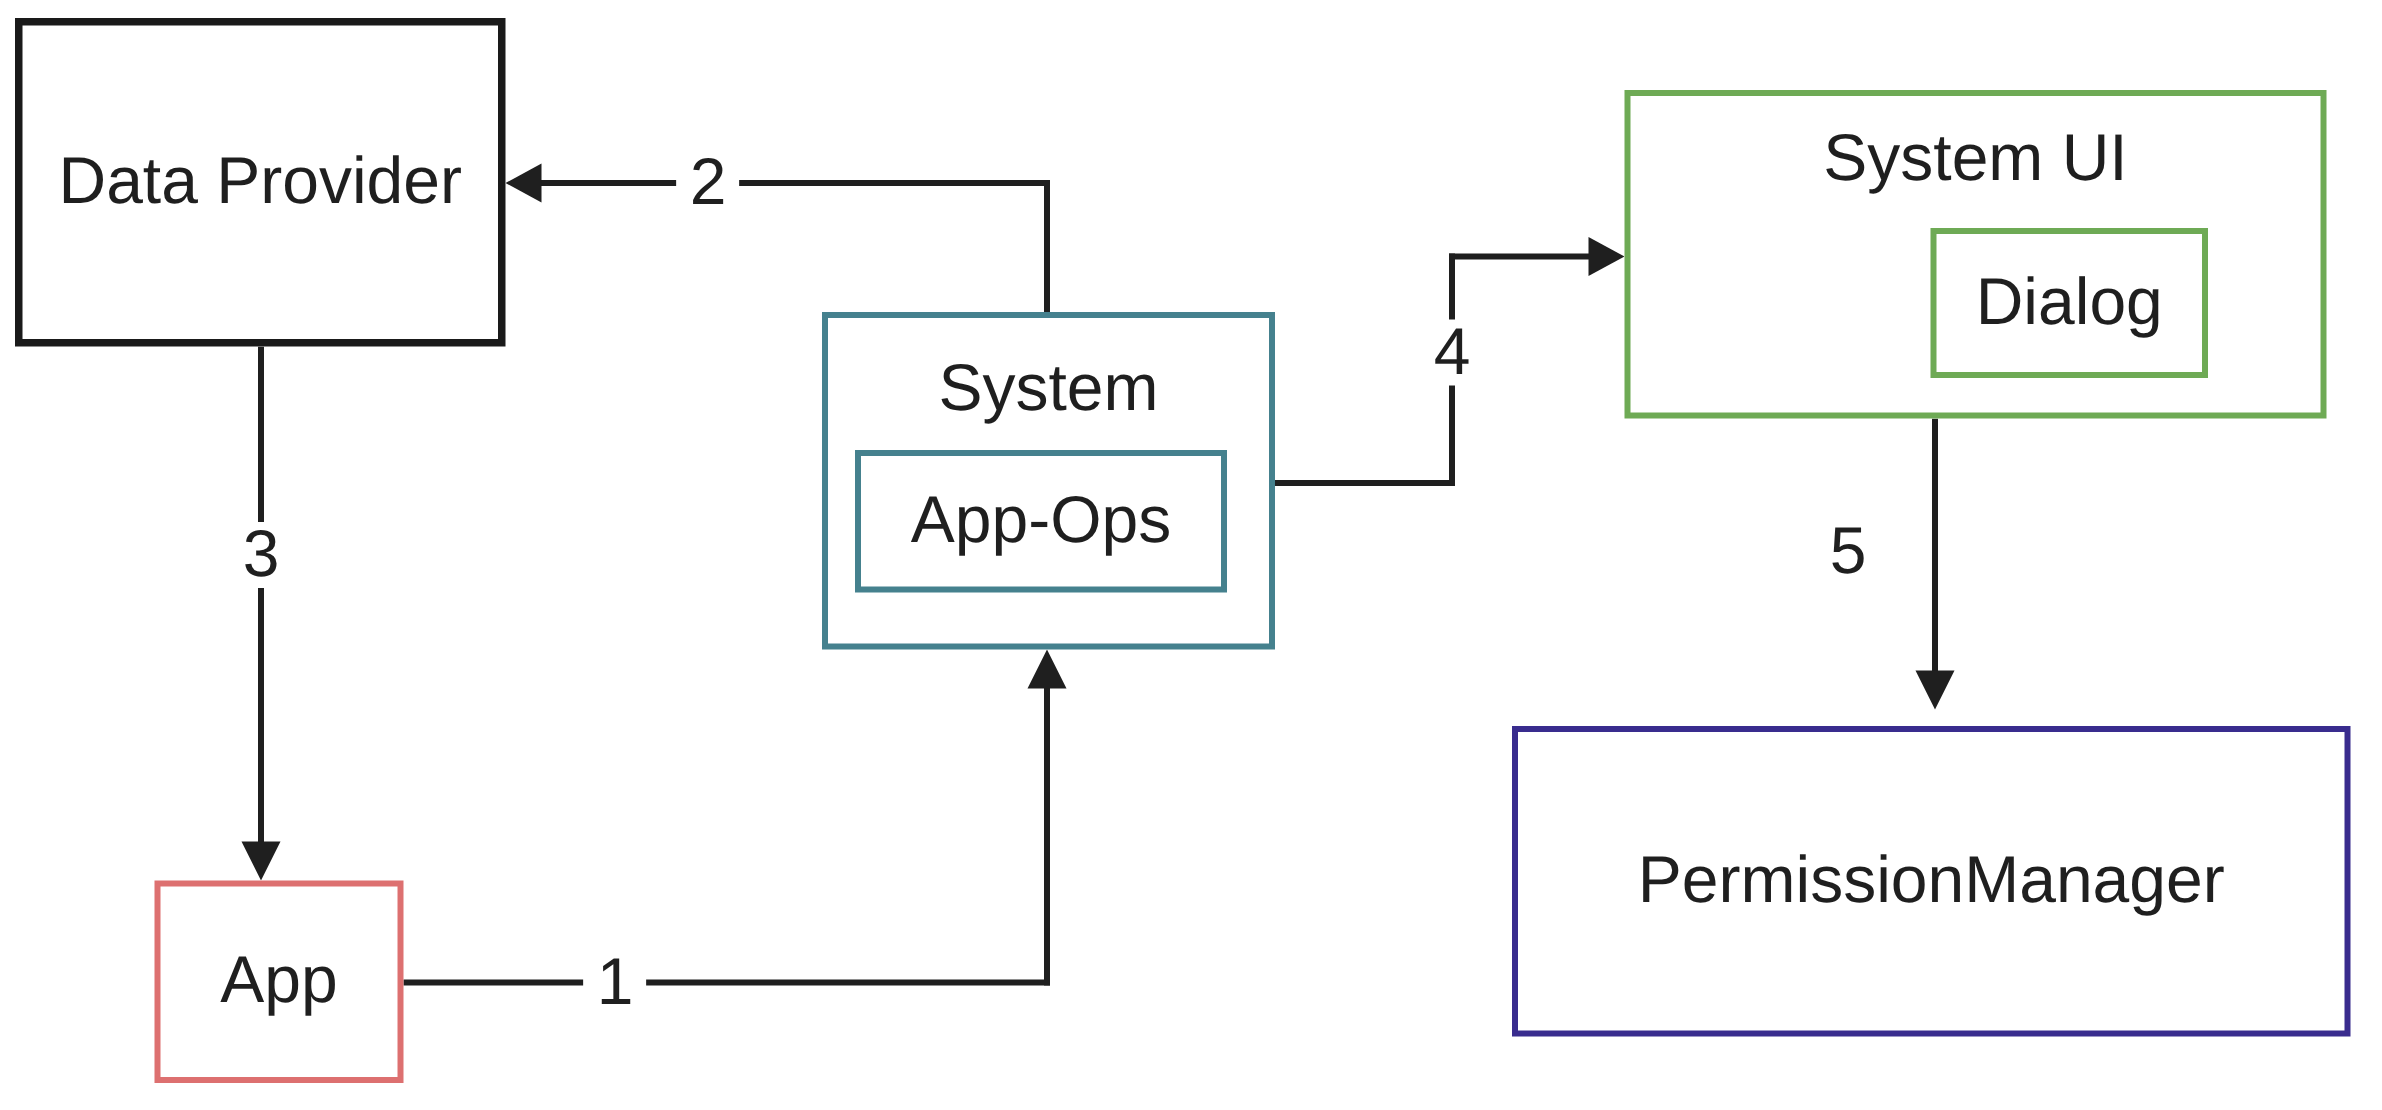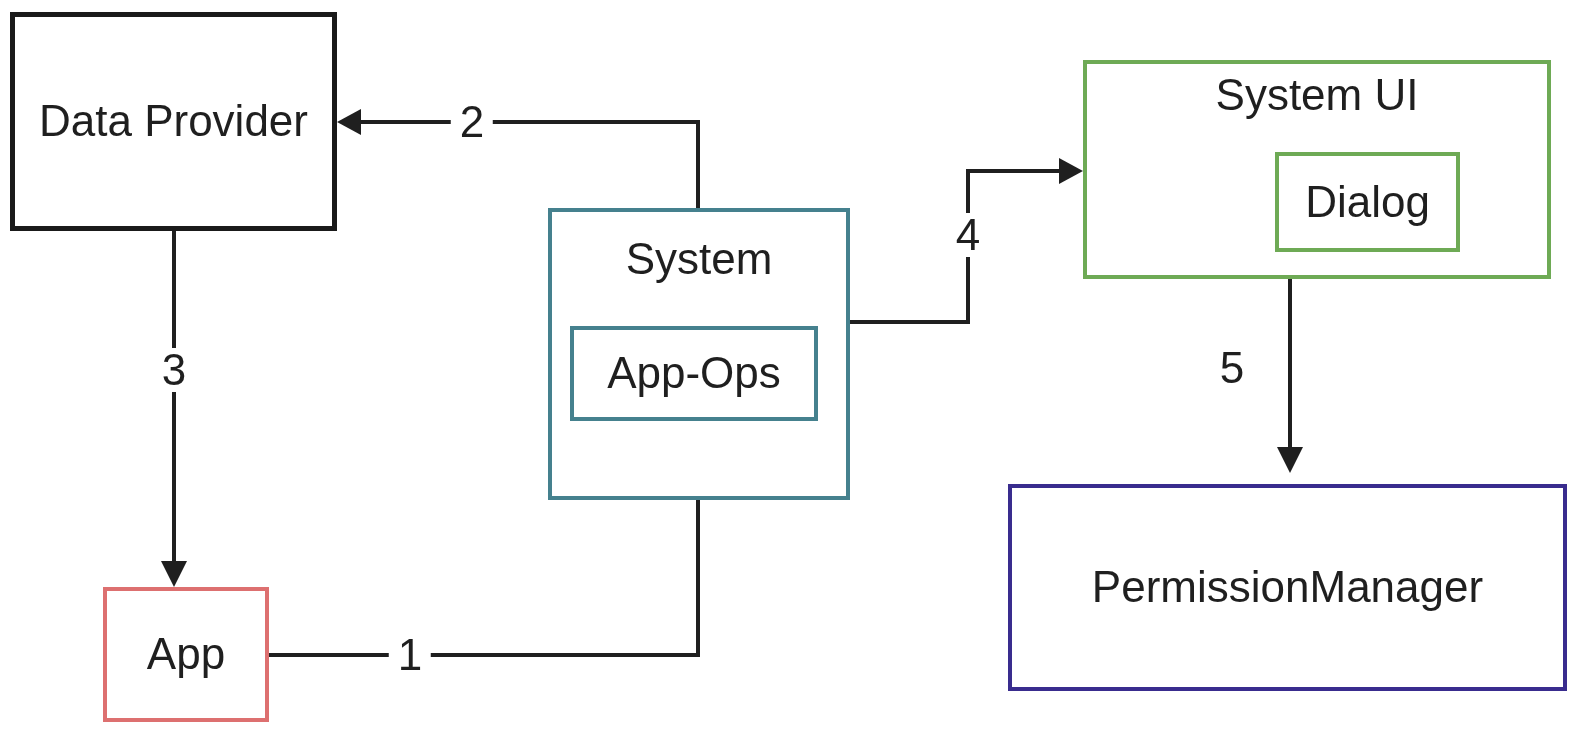--- a/index.html
+++ b/index.html
@@ -71,30 +71,30 @@
   <div>
     <div class="line" style="left:1288px; top:279px; width:4px; height:172px;"></div>
     <div class="arrow" style="left:1277px; top:447px; border-left:13px solid transparent; border-right:13px solid transparent; border-top:26px solid #1f1f1f;"></div>
     <span class="edge-label" style="left:1232px; top:368px;">5</span>
   </div>
 
   <div class="node" style="left: 10px; top: 12px; width: 327px; height: 219px; border: 5px solid rgb(26, 26, 26);">
     <span>Data Provider</span>
   </div>
 
-  <div class="node top-label" style="left: 548px; top: 208px; width: 302px; height: 292px; border: 4px solid rgb(69, 129, 142); padding-top: 22px;">
+  <div class="node top-label" style="left: 548px; top: 208px; width: 302px; height: 225px; border: 4px solid rgb(69, 129, 142); padding-top: 22px;">
     <span>System</span>
-    <div class="node" style="left: 18px; top: 114px; width: 248px; height: 95px; border: 4px solid rgb(69, 129, 142);">
+    <div class="node" style="left: 18px; top: 88px; width: 248px; height: 95px; border: 4px solid rgb(69, 129, 142);">
       <span>App-Ops</span>
     </div>
   </div>
 
-  <div class="node top-label" style="left: 1083px; top: 60px; width: 468px; height: 219px; border: 4px solid rgb(110, 170, 85); padding-top: 6px;">
+  <div class="node top-label" style="left: 1083px; top: 60px; width: 468px; height: 219px; border: 4px solid rgb(110, 170, 85); padding-top: 17px;">
     <span>System UI</span>
-    <div class="node" style="left: 188px; top: 88px; width: 185px; height: 100px; border: 4px solid rgb(110, 170, 85);">
+    <div class="node" style="left: 200px; top: 88px; width: 185px; height: 100px; border: 4px solid rgb(110, 170, 85);">
       <span>Dialog</span>
     </div>
   </div>
 
   <div class="node" style="left: 103px; top: 587px; width: 166px; height: 135px; border: 4px solid rgb(221, 112, 112);">
     <span>App</span>
   </div>
 
   <div class="node" style="left: 1008px; top: 484px; width: 559px; height: 207px; border: 4px solid rgb(57, 44, 142);">
     <span>PermissionManager</span>

